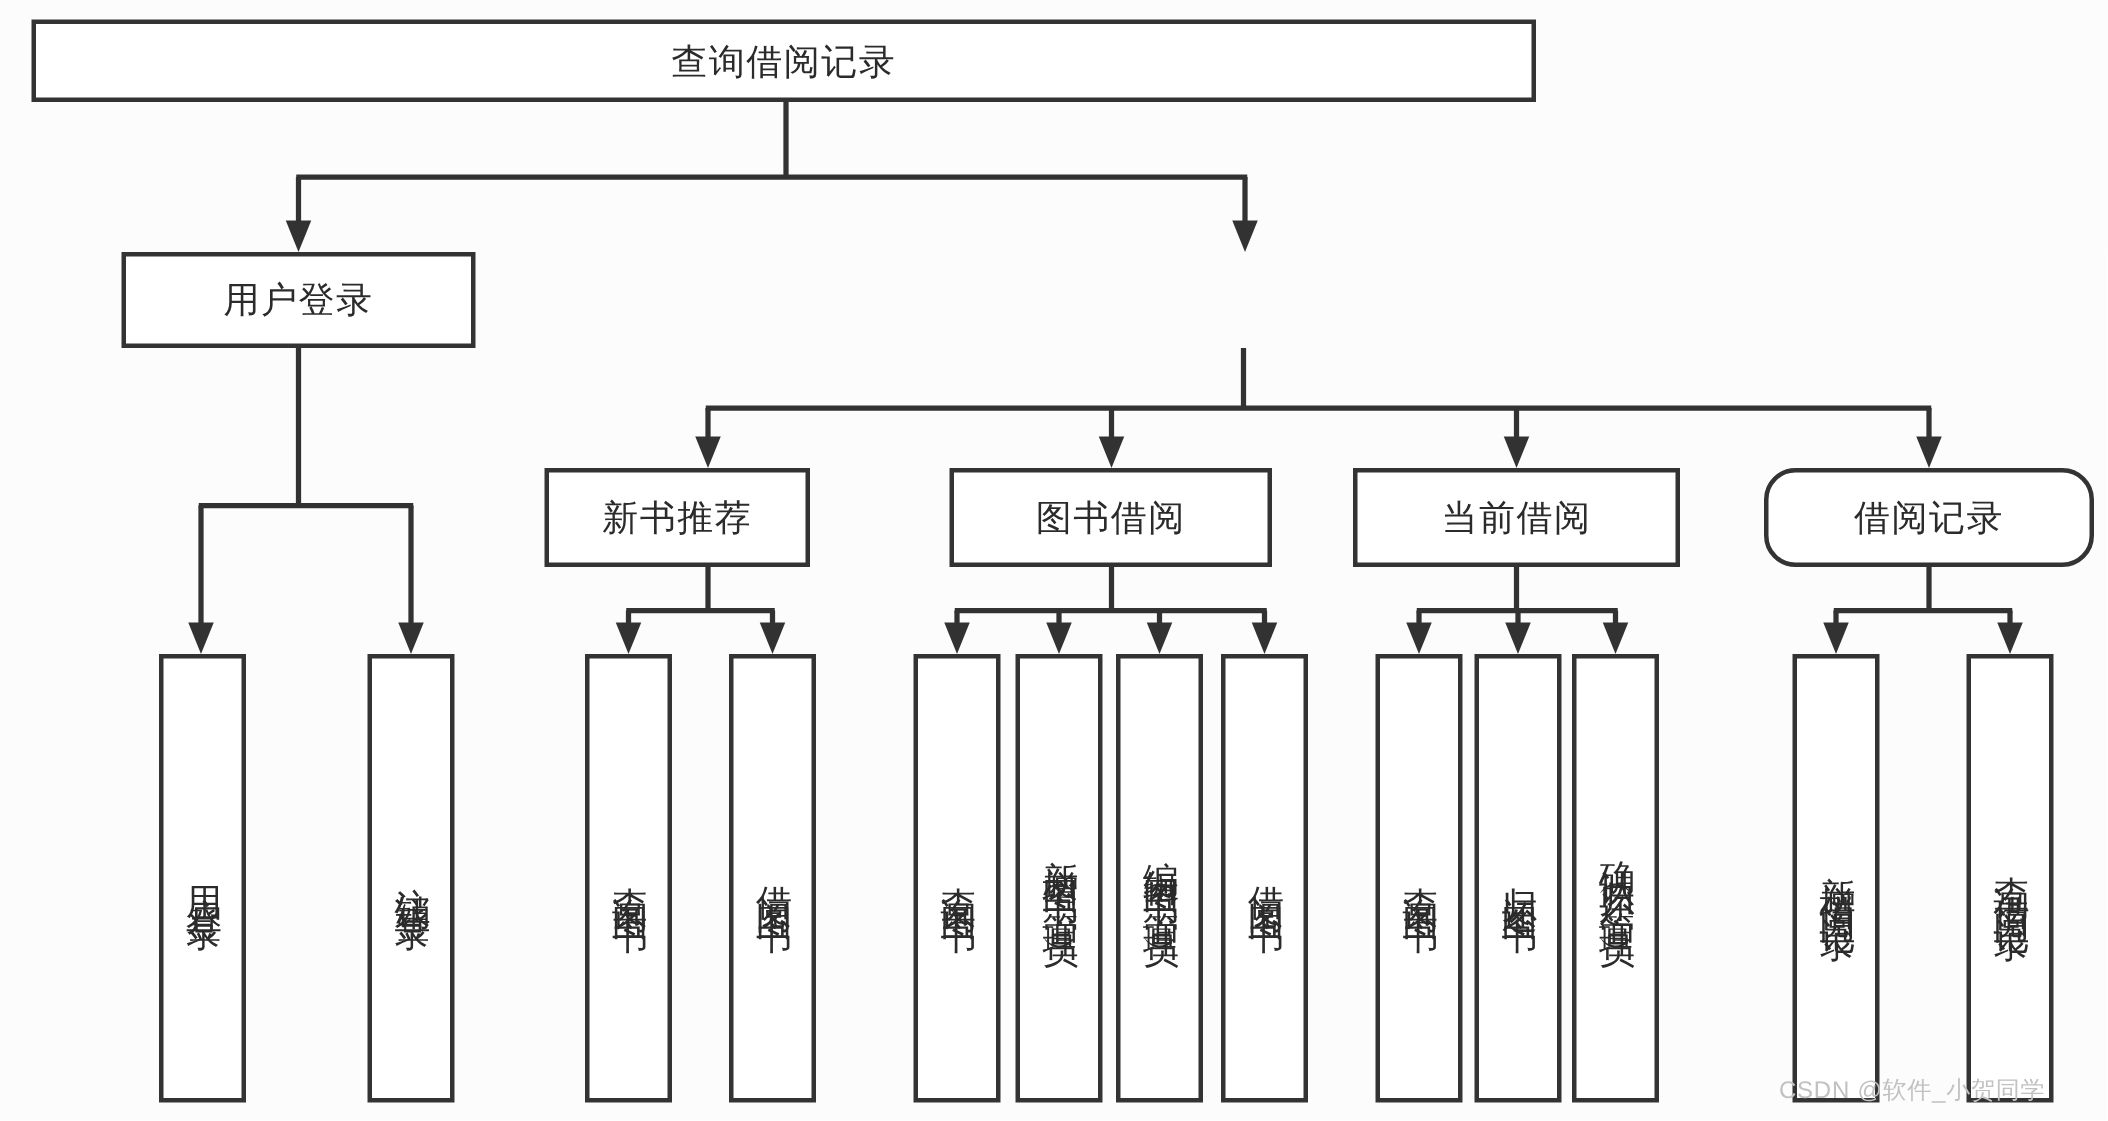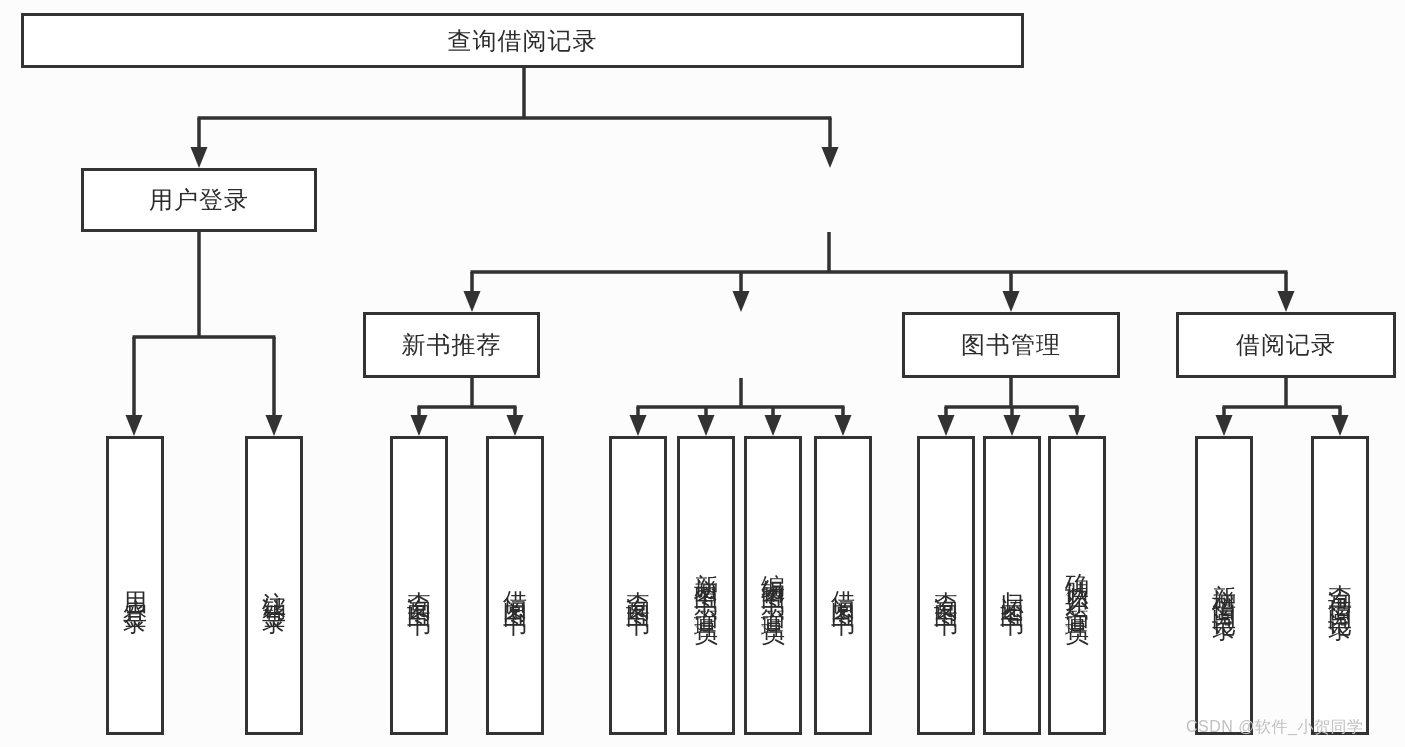--- a/index.html
+++ b/index.html
@@ -101,24 +101,27 @@
     <span class="h-label">查询借阅记录</span>
   </div>
 
   <div class="node" style="left:81px;top:168px;width:236px;height:64px;">
     <span class="h-label">用户登录</span>
   </div>
 
   <div class="node" style="left:363px;top:312px;width:177px;height:66px;">
     <span class="h-label">新书推荐</span>
   </div>
+  <div class="node" style="left:633px;top:312px;width:215px;height:66px;">
+    <span class="h-label">图书借阅</span>
+  </div>
   <div class="node" style="left:902px;top:312px;width:218px;height:66px;">
-    <span class="h-label">图书管理</span>
+    <span class="h-label">当前借阅</span>
   </div>
-  <div class="node" style="left:1176px;top:312px;width:220px;height:66px;">
+  <div class="node" style="left:1176px;top:312px;width:220px;height:66px;border-radius:21px;">
     <span class="h-label">借阅记录</span>
   </div>
 
   <div class="node leaf" style="left:106px;">
     <span class="v-label">用户登录</span>
   </div>
   <div class="node leaf" style="left:245px;">
     <span class="v-label">注销登录</span>
   </div>
   <div class="node leaf" style="left:390px;">

